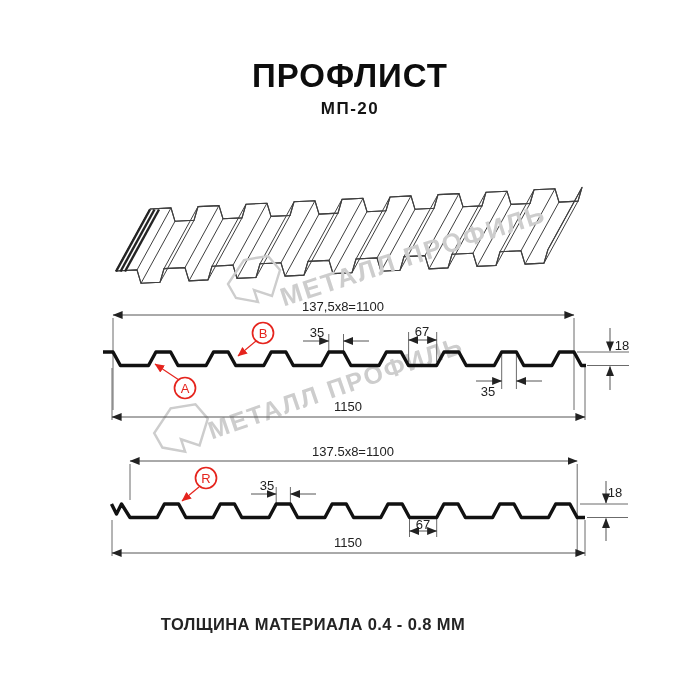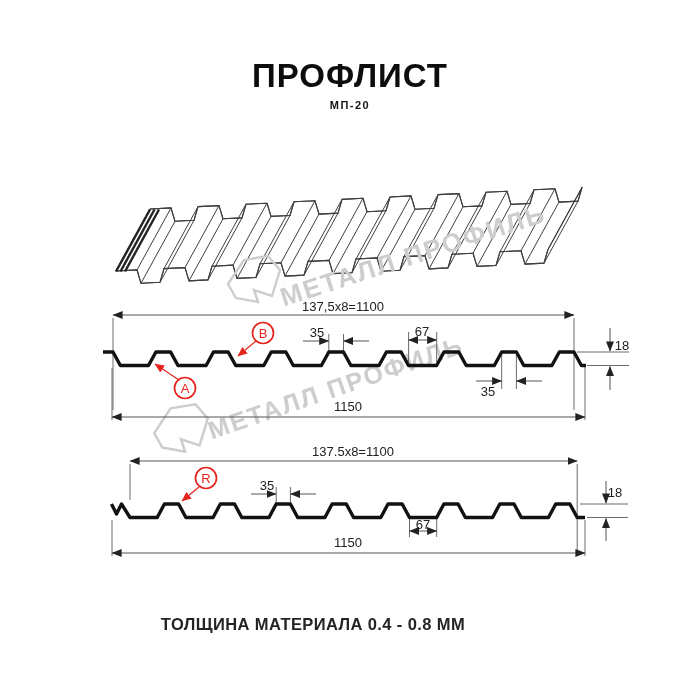--- a/index.html
+++ b/index.html
@@ -1,21 +1,21 @@
 <!DOCTYPE html>
 <html><head>
 <meta charset="utf-8">
 <style>
   html,body{margin:0;padding:0;}
   body{width:700px;height:700px;background:#ffffff;position:relative;overflow:hidden;
        font-family:"Liberation Sans",sans-serif;}
   .title{position:absolute;top:57px;left:0;width:700px;text-align:center;
          font-size:33px;font-weight:900;letter-spacing:1px;color:#0d0d0d;}
   .subtitle{position:absolute;top:99px;left:0;width:700px;text-align:center;
-         font-size:11px;font-weight:700;letter-spacing:1.5px;color:#141414;}
+         font-size:17px;font-weight:700;letter-spacing:1.5px;color:#141414;}
   .footer{position:absolute;top:615px;left:0;width:626px;text-align:center;
          font-size:16.5px;font-weight:700;letter-spacing:0.4px;color:#242424;}
   .wm-text{position:absolute;color:#cdcdcd;font-weight:700;white-space:nowrap;
          transform-origin:left center;letter-spacing:2px;}
   .wm1{left:281px;top:283px;font-size:26px;transform:rotate(-18deg);}
   .wm2{left:209px;top:417px;font-size:25px;transform:rotate(-19deg);}
   .wm-logo{position:absolute;}
   .lay{position:absolute;left:0;top:0;}
   svg text{font-family:"Liberation Sans",sans-serif;}
   .dimtxt{font-size:13px;fill:#222222;}

